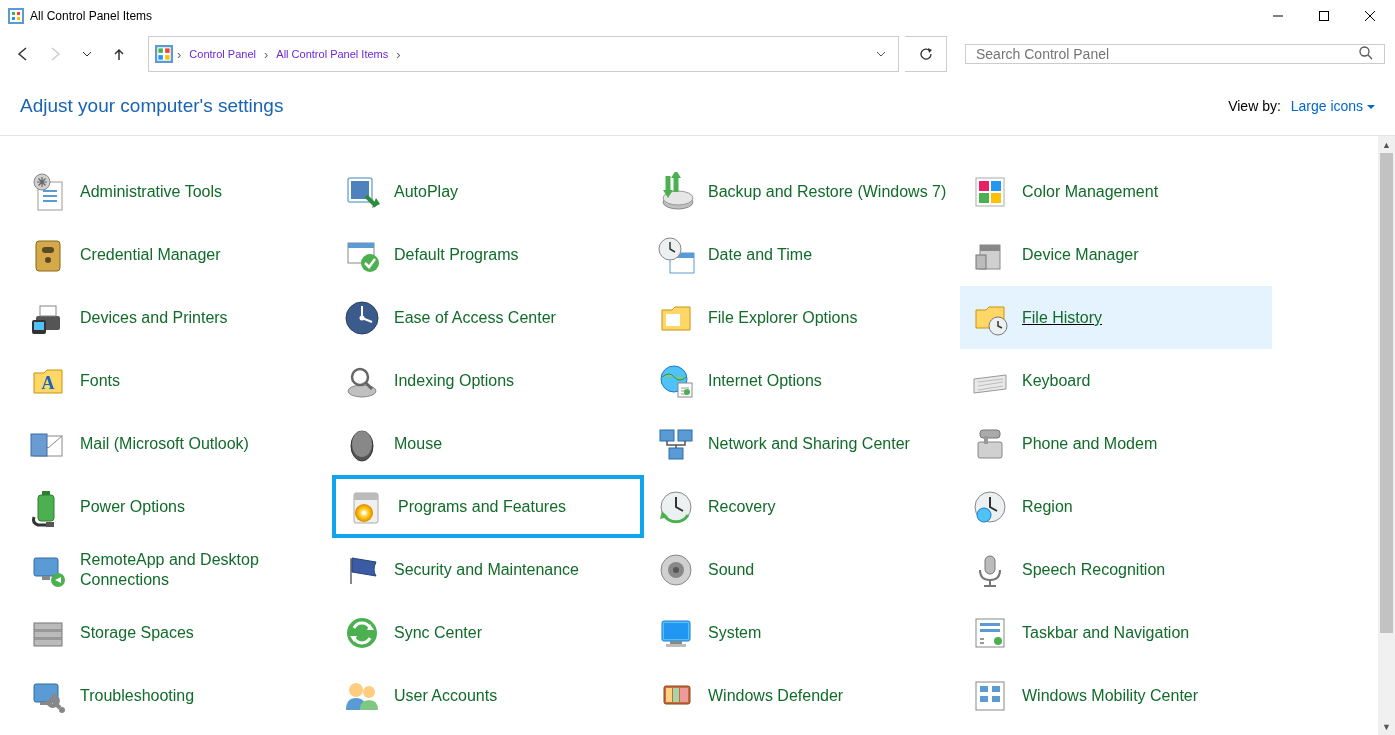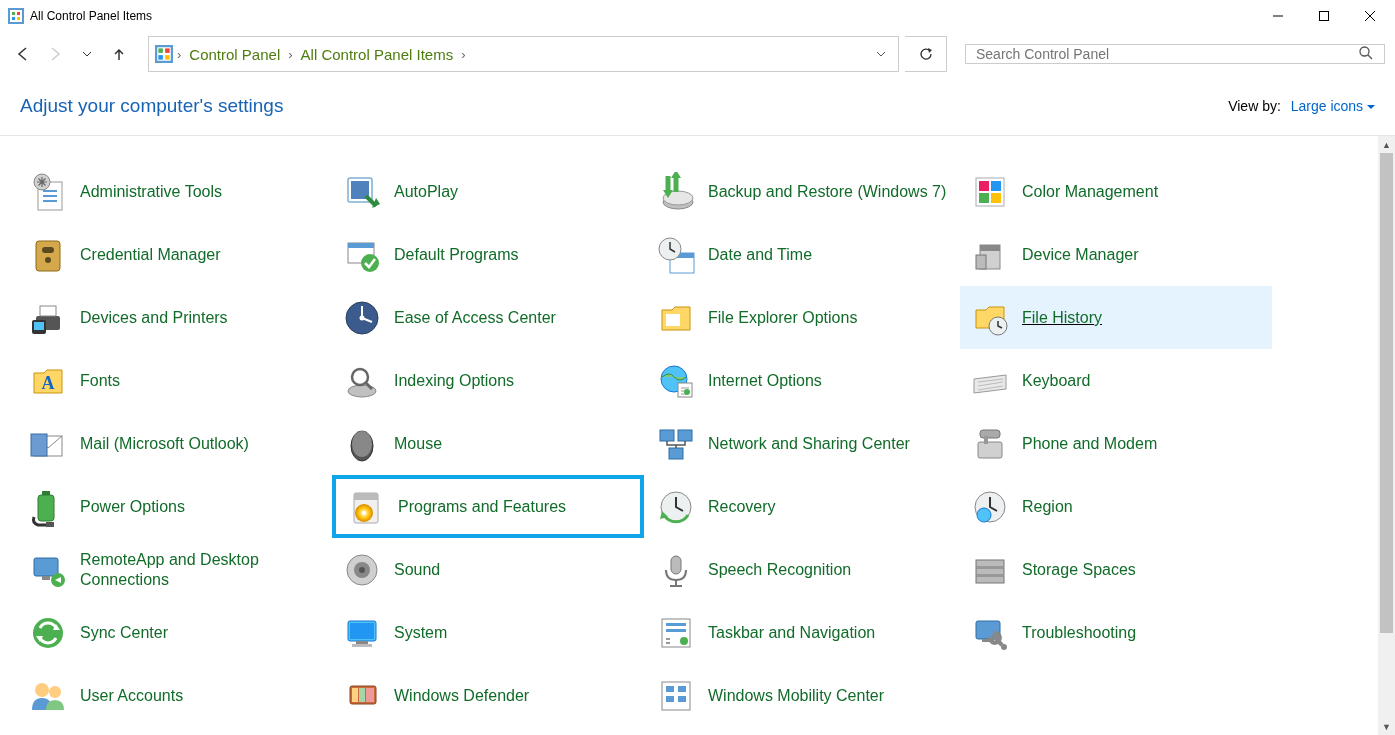--- a/index.html
+++ b/index.html
@@ -7,21 +7,21 @@
 .titlebar { height: 32px; display: flex; align-items: center; padding: 0 2px 0 8px; }
 .titlebar .ticon { width: 16px; height: 16px; margin-right: 6px; }
 .titlebar .title { font-size: 12px; flex: 1; }
 .winbtns { display: flex; }
 .winbtn { width: 46px; height: 30px; display: flex; align-items: center; justify-content: center; }
 .navbar { height: 44px; display: flex; align-items: center; padding: 0 10px; gap: 6px; }
 .navbtn { width: 26px; height: 26px; display: flex; align-items: center; justify-content: center; color: #555; }
 .navbtn.disabled { color: #bbb; }
 .addressbar { flex: 1; height: 36px; border: 1px solid #ccc; display: flex; align-items: center; padding: 0 6px; margin-left: 10px; }
 .addressbar .cpicon { width: 18px; height: 18px; margin-right: 2px; }
-.bcseg { padding: 0 6px; font-size: 15px; color: #4d7c0f; white-space: nowrap; }
+.bcseg { padding: 0 6px; font-size: 11px; color: #6d28d9; white-space: nowrap; }
 .bcchev { color: #666; padding: 0 2px; }
 .addr-spacer { flex: 1; }
 .addr-drop { padding: 0 6px; color: #666; }
 .refreshbox { width: 42px; height: 36px; border: 1px solid #ccc; border-left: none; display: flex; align-items: center; justify-content: center; }
 .searchbox { width: 420px; height: 20px; border: 1px solid #ccc; margin-left: 12px; display: flex; align-items: center; padding: 0 10px; }
 .searchbox input { border: none; outline: none; flex: 1; font-size: 14px; color: #555; }
 .settingsbar { height: 60px; display: flex; align-items: center; padding: 0 20px; border-bottom: 1px solid #e5e5e5; }
 .settingsbar .heading { color: #1763b5; font-size: 19px; }
 .settingsbar .spacer { flex: 1; }
 .viewby { font-size: 14px; }
@@ -554,20 +554,28 @@
         <span class="icon">
           <svg>
             <use href="#i-remoteapp"></use>
           </svg>
         </span>
         <span class="label">RemoteApp and Desktop Connections</span>
       </div>
       <div class="item">
         <span class="icon">
           <svg>
+            <use href="#i-security"></use>
+          </svg>
+        </span>
+        <span class="label">Security and Maintenance</span>
+      </div>
+      <div class="item">
+        <span class="icon">
+          <svg>
             <use href="#i-sound"></use>
           </svg>
         </span>
         <span class="label">Sound</span>
       </div>
       <div class="item">
         <span class="icon">
           <svg>
             <use href="#i-speech"></use>
           </svg>

